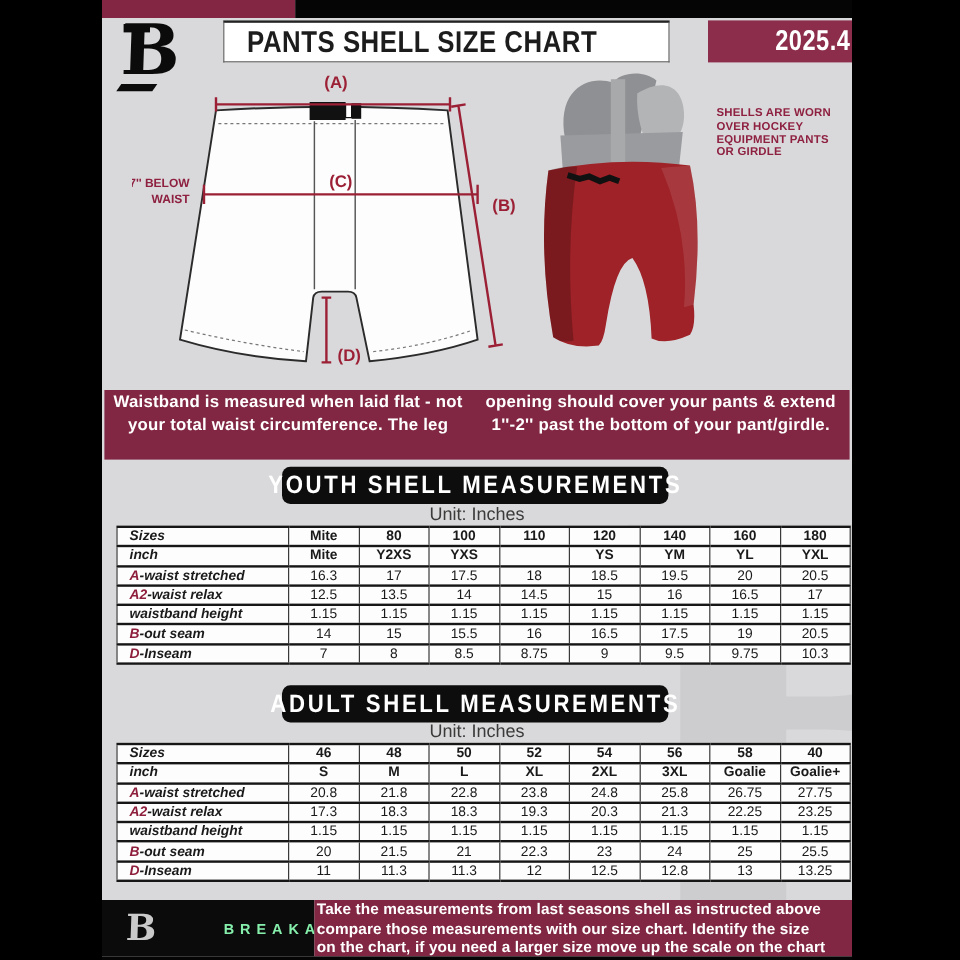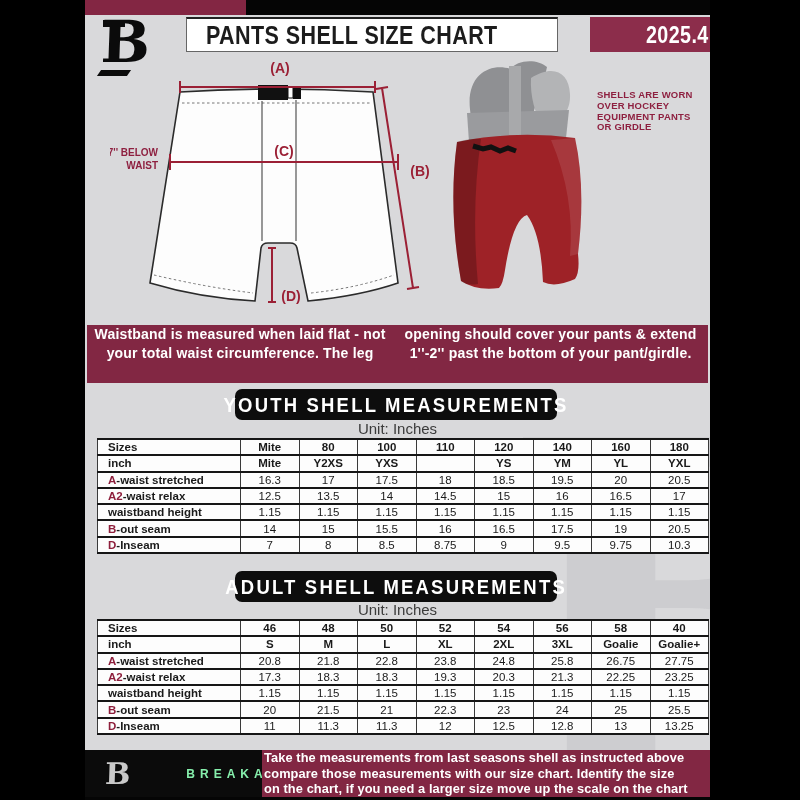--- a/index.html
+++ b/index.html
@@ -44,21 +44,21 @@
                        transform:scaleX(.88);white-space:nowrap;}
   .unit{width:625px;text-align:center;font-size:15px;color:#3b3b3b;}
 
   
   table.size{position:absolute;left:12px;width:611px;border-collapse:collapse;table-layout:fixed;
              background:#fdfdfd;}
   table.size td{border-left:1px solid #3a3a3a;border-right:1px solid #3a3a3a;
                 border-top:2px solid #161616;border-bottom:2px solid #161616;
                 height:14.3px;font-size:11.5px;color:#1a1a1a;text-align:center;
                 padding:0;overflow:hidden;white-space:nowrap;}
-  table.size td.lbl{text-align:left;padding-left:10px;font-weight:bold;}
+  table.size td.lbl{text-align:left;padding-left:10px;font-weight:bold;font-style:italic;}
   table.size td.hdr{font-weight:bold;}
   table.size .pfx{color:#8e1f3c;font-weight:bold;}
 
   .watermark{left:416px;top:380px;font-family:"DejaVu Serif",serif;font-weight:bold;
              font-size:470px;line-height:1;color:rgba(60,60,70,.07);pointer-events:none;}
 
   
   .footer-black{left:0;top:750px;width:177px;height:47px;background:#0b0b0b;display:flex;
                 align-items:center;padding-left:20px;box-sizing:border-box;gap:8px;}
   .footer-black .fglyph{font-family:"DejaVu Serif",serif;font-weight:bold;font-size:30px;

